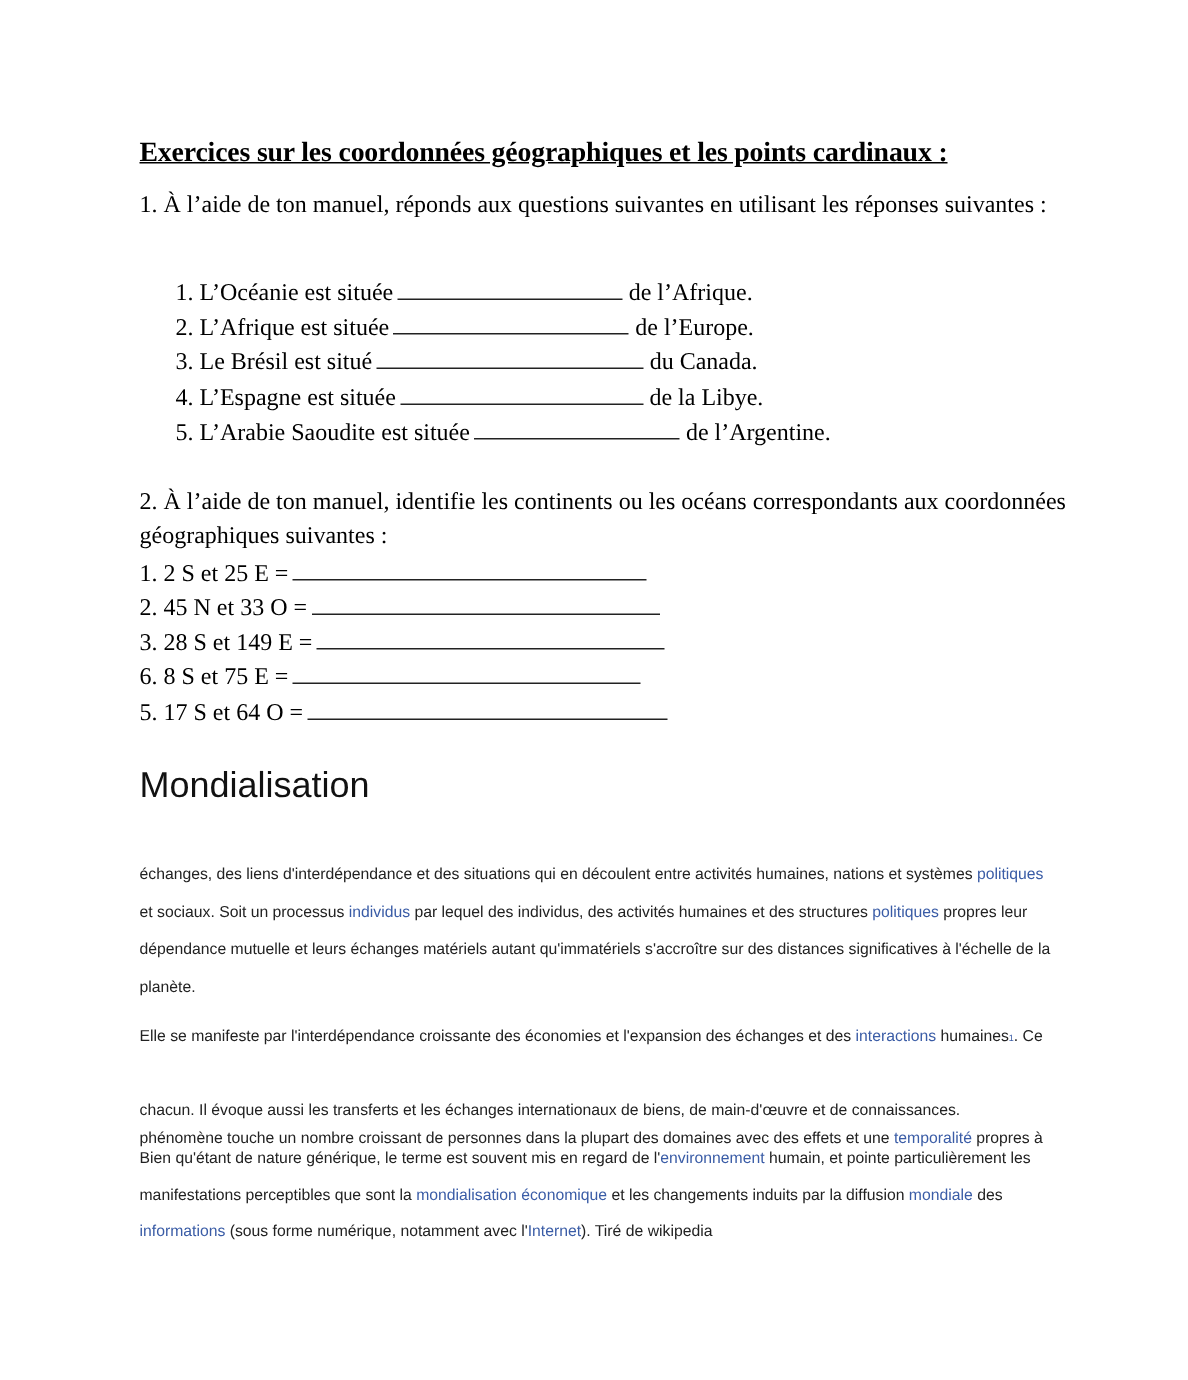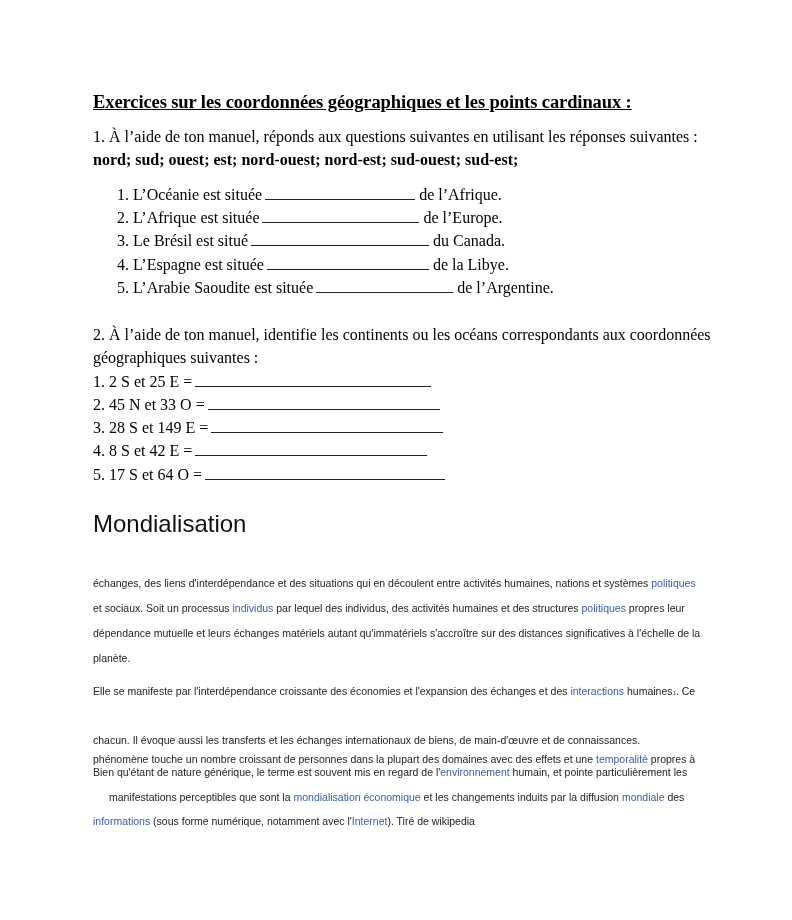--- a/index.html
+++ b/index.html
@@ -33,21 +33,20 @@
   .sup { font-size: 6px; vertical-align: baseline; color: #3a5ca6; }
 </style>
 </head>
 <body>
 
 <div class="page">
 
   <div class="title serif">Exercices sur les coordonnées géographiques et les points cardinaux :</div>
 
   <div class="p-line serif" style="top:128px;">1. À l’aide de ton manuel, réponds aux questions suivantes en utilisant les réponses suivantes :</div>
-  <div class="p-line serif bold" style="top:151px;">nord; sud; ouest; est; nord-ouest; nord-est; sud-ouest; sud-est;</div>
 
   <div>
     <div class="q1-item serif" style="top:186px;">
       <span>1. L’Océanie est située</span><span class="blank" style="width:150px;"></span><span>de l’Afrique.</span>
     </div>
     <div class="q1-item serif" style="top:209px;">
       <span>2. L’Afrique est située</span><span class="blank" style="width:157px;"></span><span>de l’Europe.</span>
     </div>
     <div class="q1-item serif" style="top:232px;">
       <span>3. Le Brésil est situé</span><span class="blank" style="width:178px;"></span><span>du Canada.</span>
@@ -67,21 +66,21 @@
     <div class="q2-item serif" style="top:373px;">
       <span>1. 2 S  et 25 E =</span><span class="blank" style="width:236px;"></span>
     </div>
     <div class="q2-item serif" style="top:396px;">
       <span>2. 45 N et 33 O =</span><span class="blank" style="width:232px;"></span>
     </div>
     <div class="q2-item serif" style="top:419px;">
       <span>3. 28 S et 149 E =</span><span class="blank" style="width:232px;"></span>
     </div>
     <div class="q2-item serif" style="top:442px;">
-      <span>4. 8 S et 42 E =</span><span class="blank" style="width:232px;"></span>
+      <span>6. 8 S et 75 E =</span><span class="blank" style="width:232px;"></span>
     </div>
     <div class="q2-item serif" style="top:466px;">
       <span>5. 17 S et 64 O =</span><span class="blank" style="width:240px;"></span>
     </div>
   </div>
 
   <div class="h-mondial sans">Mondialisation</div>
 
   <div class="w-line sans" style="top:577px;">
     <span>échanges, des liens d'interdépendance et des situations qui en découlent entre activités humaines, nations et systèmes </span><span class="link">politiques</span>
@@ -96,20 +95,20 @@
     <span>Elle se manifeste par l'interdépendance croissante des économies et l'expansion des échanges et des </span><span class="link">interactions</span><span> humaines</span><span class="sup">1</span><span>. Ce</span>
   </div>
   <div class="w-line sans" style="top:709px;margin-top:44px;">
     <span>phénomène touche un nombre croissant de personnes dans la plupart des domaines avec des effets et une </span><span class="link">temporalité</span><span> propres à</span>
   </div>
   <div class="w-line sans" style="top:734px;">chacun. Il évoque aussi les transferts et les échanges internationaux de biens, de main-d'œuvre et de connaissances.</div>
 
   <div class="w-line sans" style="top:766px;">
     <span>Bien qu'étant de nature générique, le terme est souvent mis en regard de l'</span><span class="link">environnement</span><span> humain, et pointe particulièrement les</span>
   </div>
-  <div class="w-line sans" style="top:791px;margin-left:16px;">
+  <div class="w-line sans" style="top:791px;">
     <span>manifestations perceptibles que sont la </span><span class="link">mondialisation économique</span><span> et les changements induits par la diffusion </span><span class="link">mondiale</span><span> des</span>
   </div>
   <div class="w-line sans" style="top:815px;">
     <span class="link">informations</span><span> (sous forme numérique, notamment avec l'</span><span class="link">Internet</span><span>). Tiré de wikipedia</span>
   </div>
 
 </div>
 
 </body></html>

